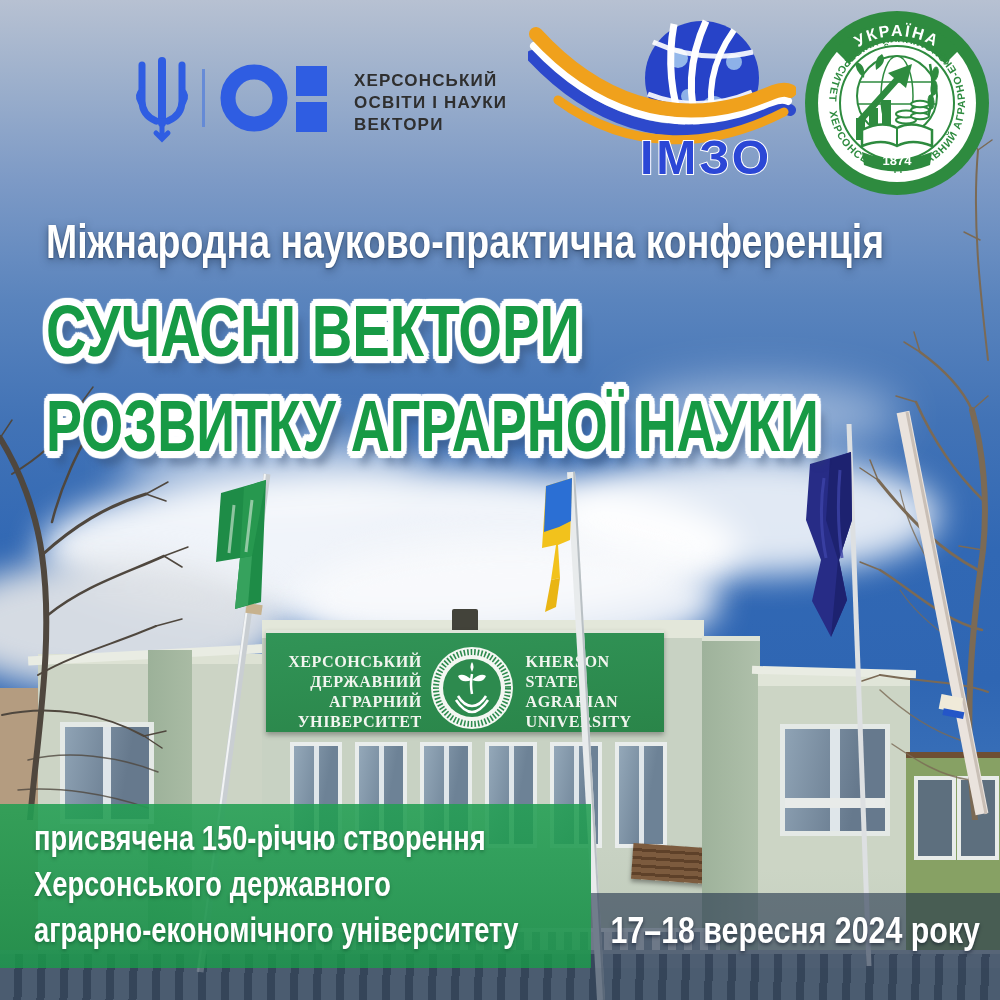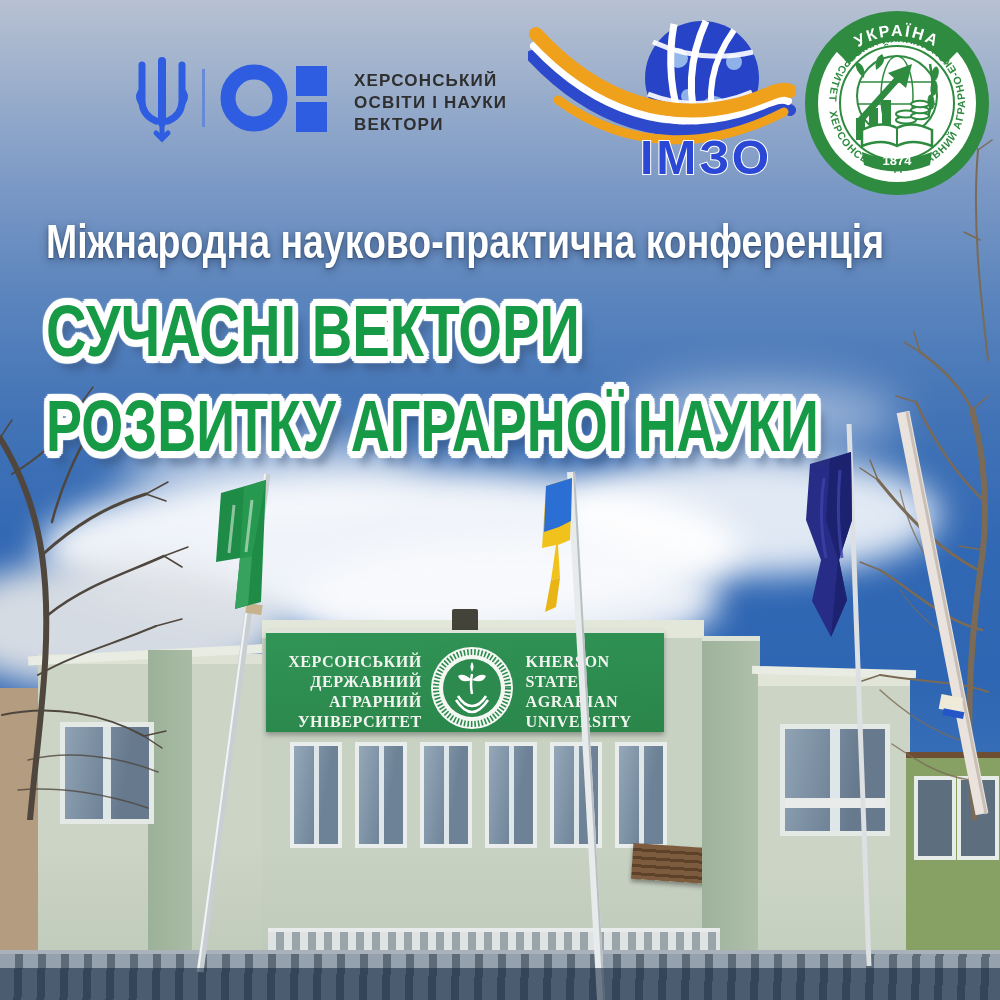--- a/index.html
+++ b/index.html
@@ -227,21 +227,29 @@
       <path d="M851,452 L830,459 L826,520 L838,560 L831,637 L847,600 L839,560 L852,520 Z" fill="#1d2270"></path>
       <path d="M824,478 q-6,40 2,80 M840,470 q-4,46 2,88" stroke="#3d43a8" stroke-width="3" fill="none" opacity=".8"></path>
     </g>
 
     <line x1="903" y1="412" x2="982" y2="814" stroke="#eae3dd" stroke-width="13"></line>
     <line x1="907" y1="412" x2="986" y2="814" stroke="#c9bfb6" stroke-width="3"></line>
     <rect x="940" y="696" width="22" height="15" fill="#f0ead9" transform="rotate(11 951 703)"></rect>
     <rect x="943" y="710" width="21" height="7" fill="#2456c8" transform="rotate(11 953 713)"></rect>
   </svg>
 
-
+  <div id="green-box" class="abs">
+    <span class="dedline">присвячена 150-річчю створення</span>
+    <span class="dedline">Херсонського державного</span>
+    <span class="dedline">аграрно-економічного університету</span>
+  </div>
+
+  <div id="dark-band" class="abs">
+    <span id="date-text">17–18 вересня 2024 року</span>
+  </div>
   <div id="dark-bottom" class="abs"></div>
 
   <div id="subtitle" class="abs">Міжнародна науково-практична конференція</div>
   <div id="maintitle" class="abs">
     <span id="mainline1" class="mainline">СУЧАСНІ ВЕКТОРИ</span>
     <span id="mainline2" class="mainline">РОЗВИТКУ АГРАРНОЇ НАУКИ</span>
   </div>
 
   <div id="ministry" class="abs">
     <svg width="210" height="95" viewBox="0 0 210 95">

